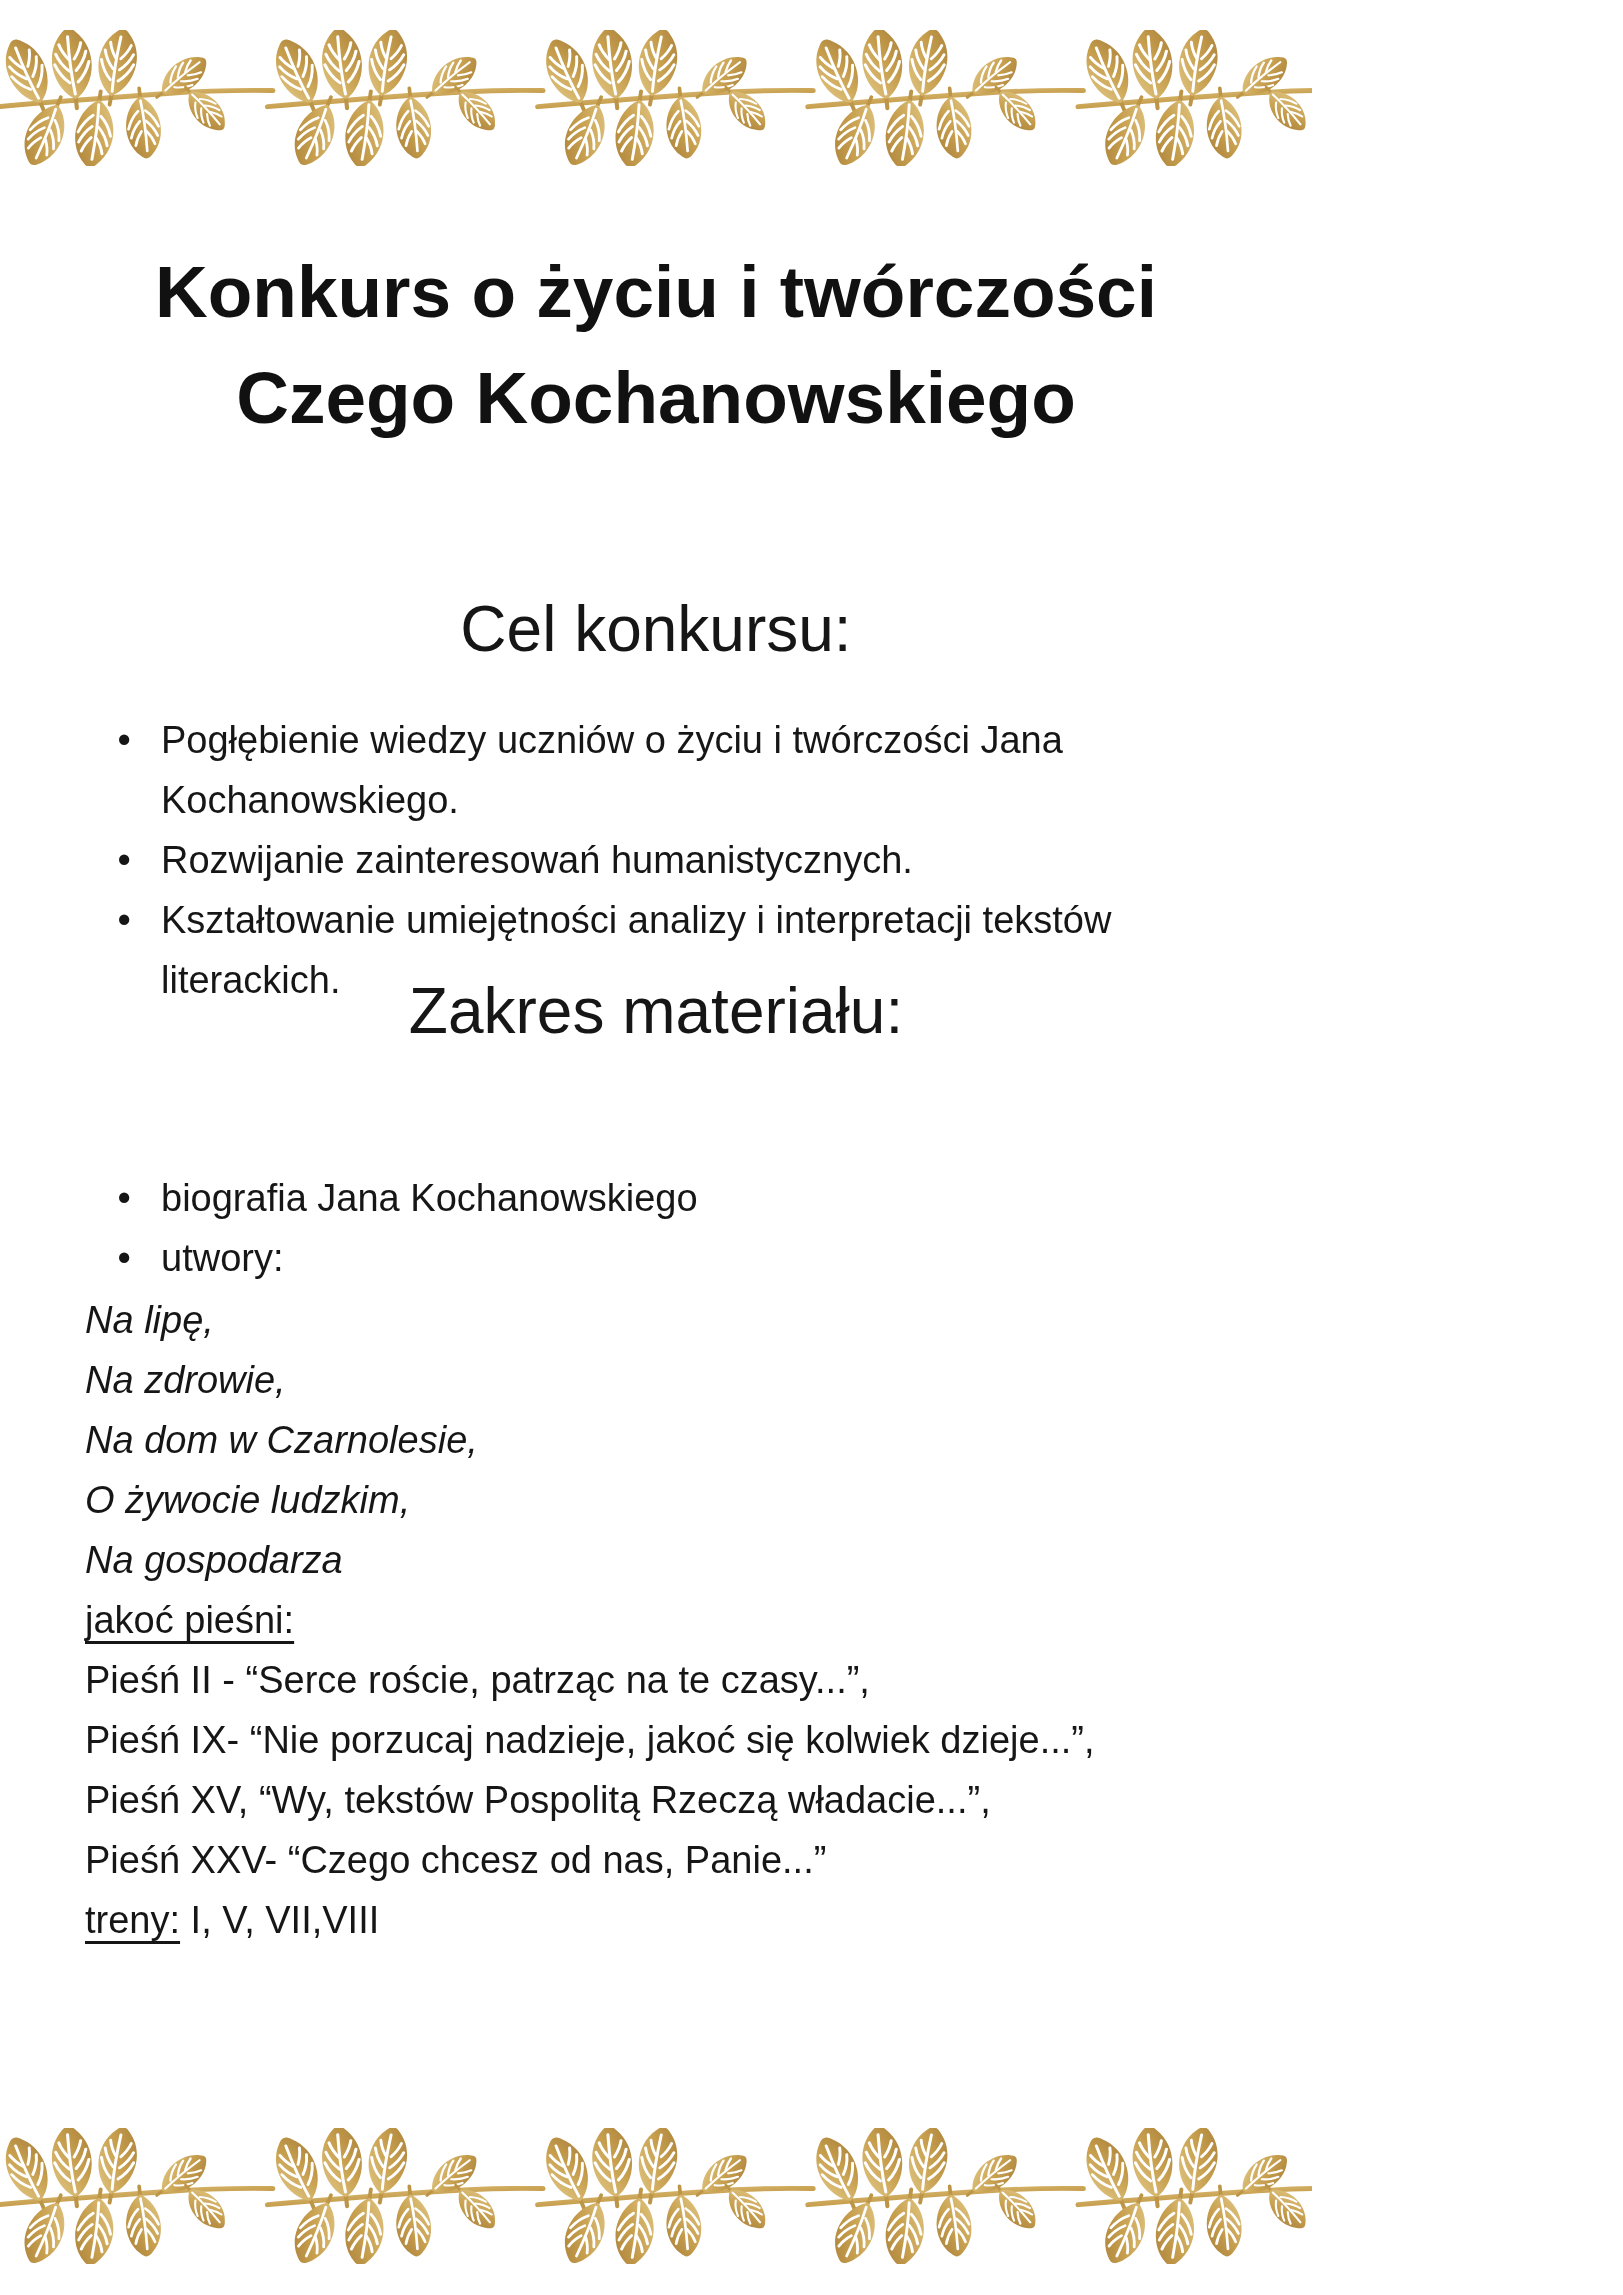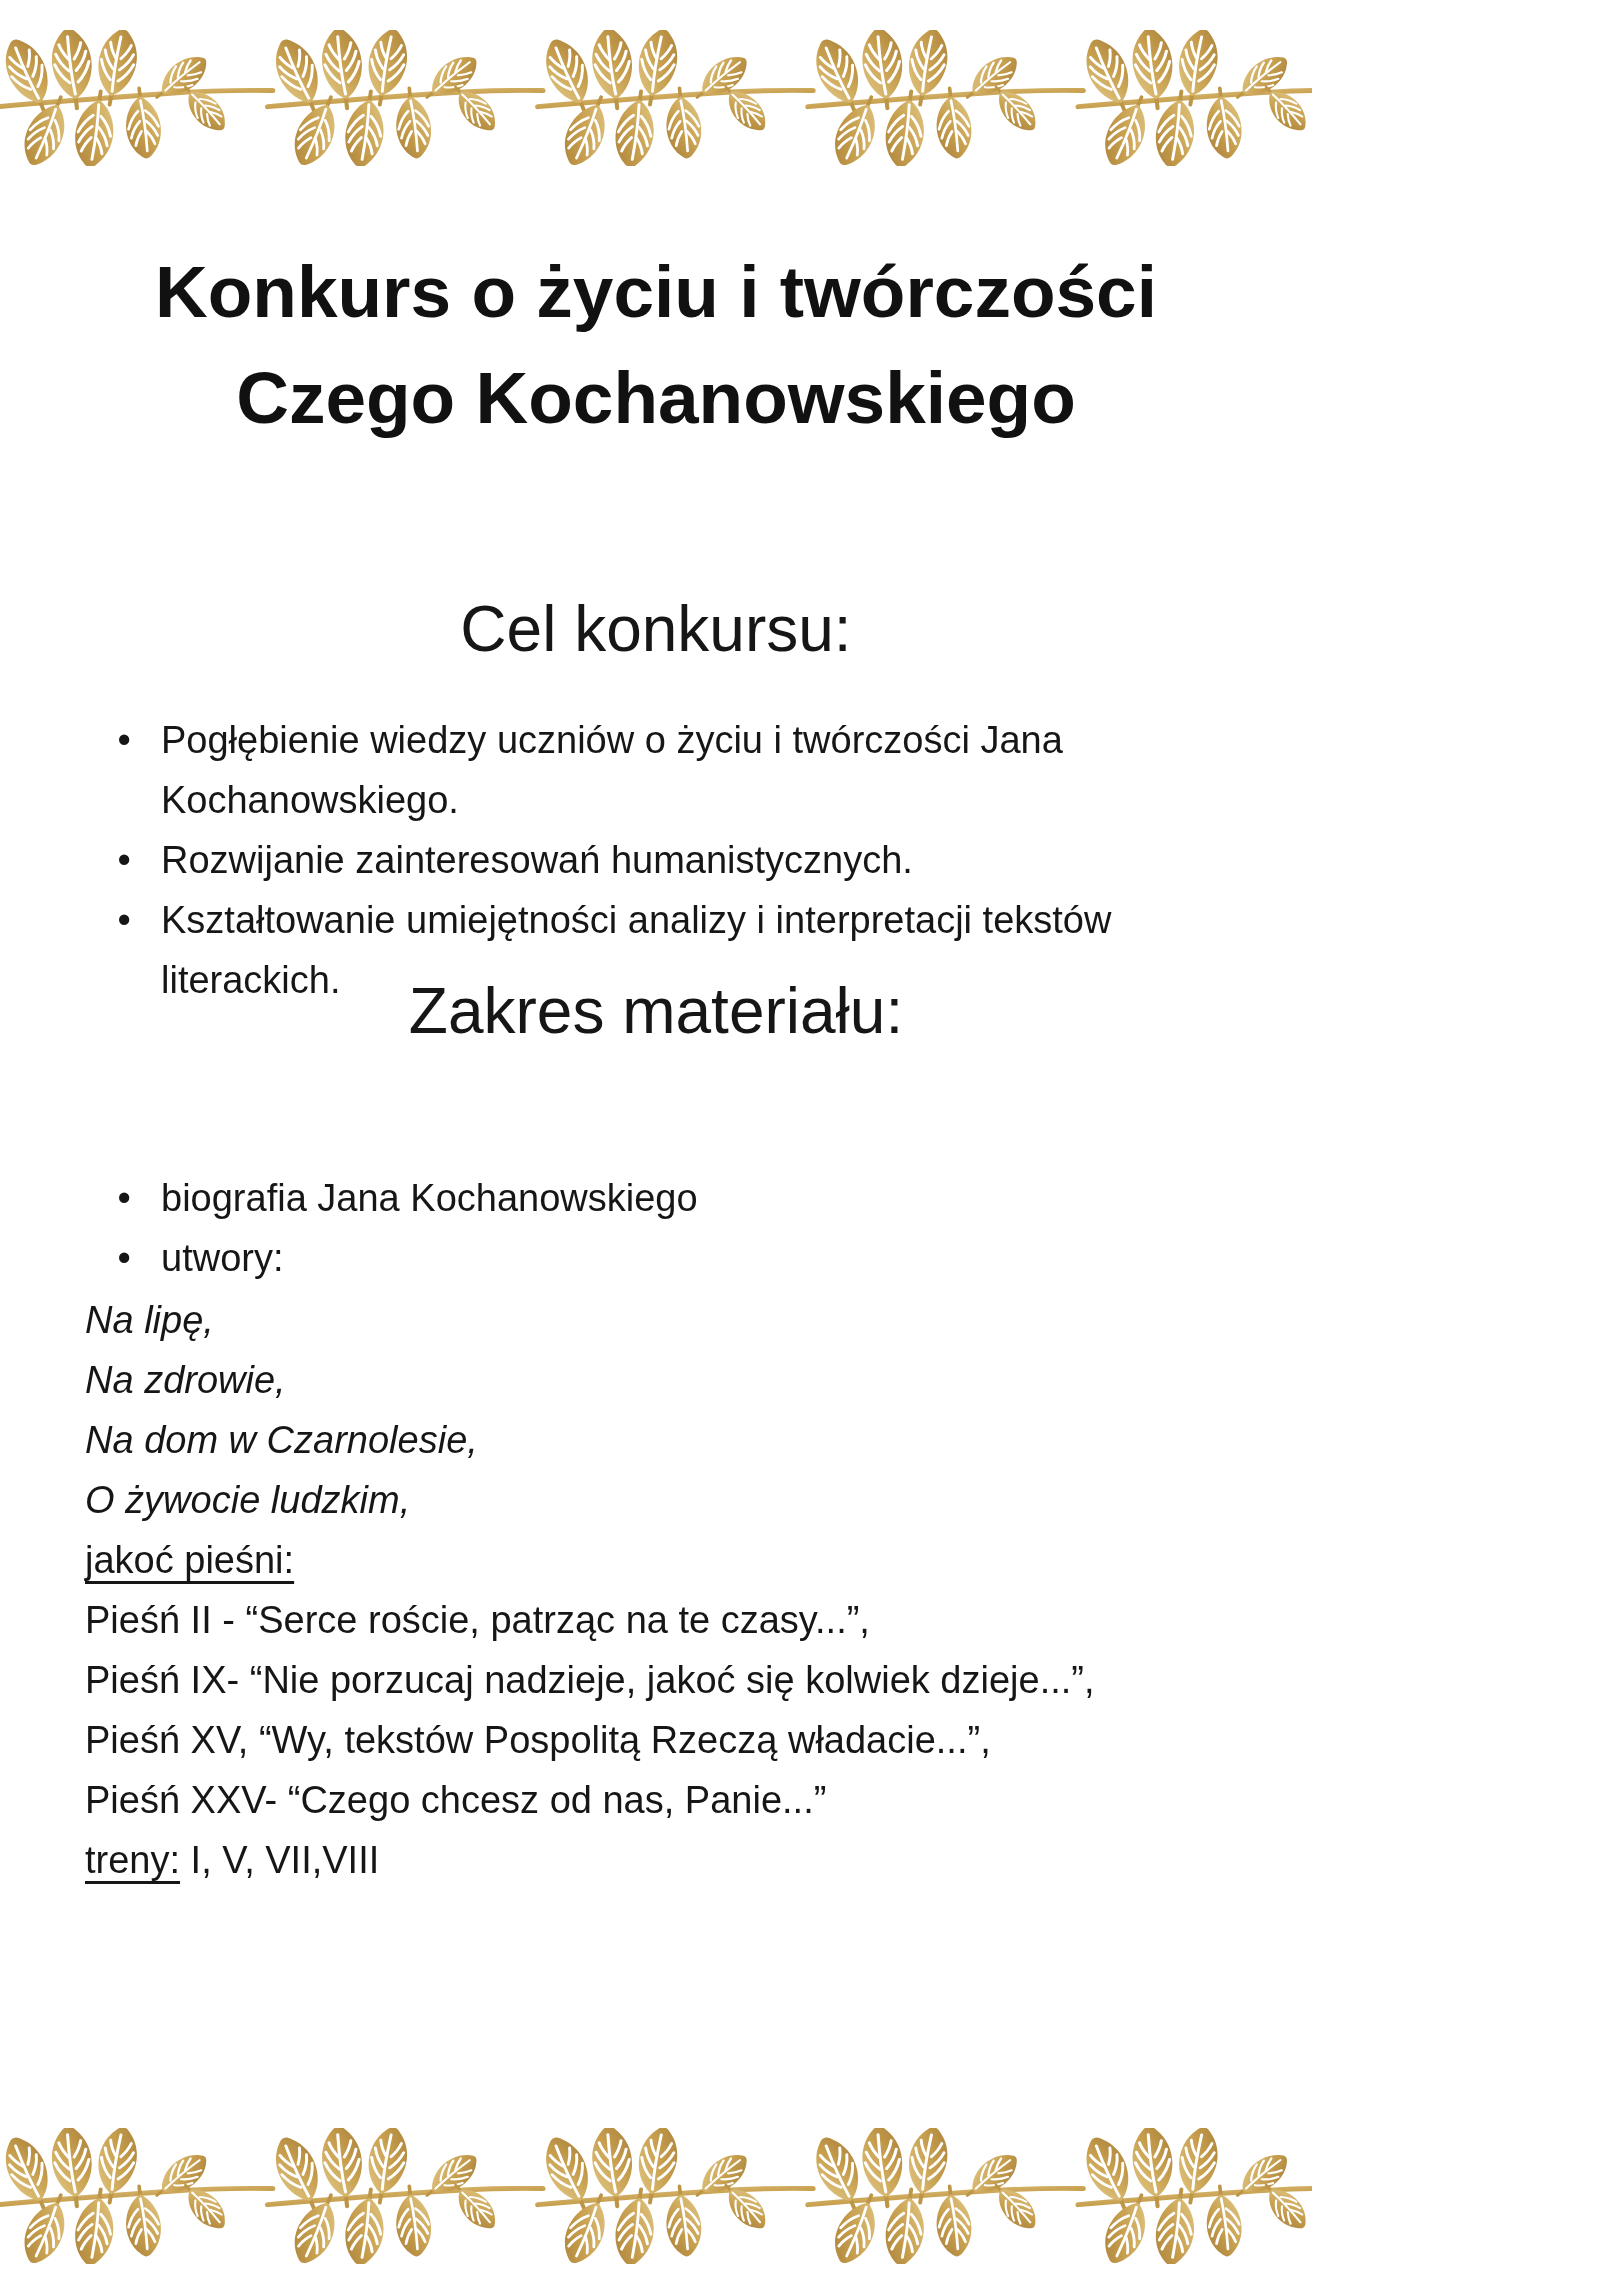--- a/index.html
+++ b/index.html
@@ -128,20 +128,21 @@
       <span class="bullet-dot">•</span>
       <span class="bullet-text">utwory:</span>
     </div>
   </div>
 
   <div class="works">
     <div class="work-line italic">Na lipę,</div>
     <div class="work-line italic">Na zdrowie,</div>
     <div class="work-line italic">Na dom w Czarnolesie,</div>
     <div class="work-line italic">O żywocie ludzkim,</div>
+    <div class="work-line italic">Na gospodarza</div>
     <div class="work-line"><span class="uline">jakoć pieśni:</span></div>
     <div class="work-line">Pieśń II - “Serce roście, patrząc na te czasy...”,</div>
     <div class="work-line">Pieśń IX- “Nie porzucaj nadzieje, jakoć się kolwiek dzieje...”,</div>
     <div class="work-line">Pieśń XV, “Wy, tekstów Pospolitą Rzeczą władacie...”,</div>
     <div class="work-line">Pieśń XXV- “Czego chcesz od nas, Panie...”</div>
     <div class="work-line"><span class="uline">treny:</span><span> I, V, VII,VIII</span></div>
   </div>
 
   <div class="garland garland-bottom">
     <svg viewBox="0 0 2481 220" preserveAspectRatio="none">

